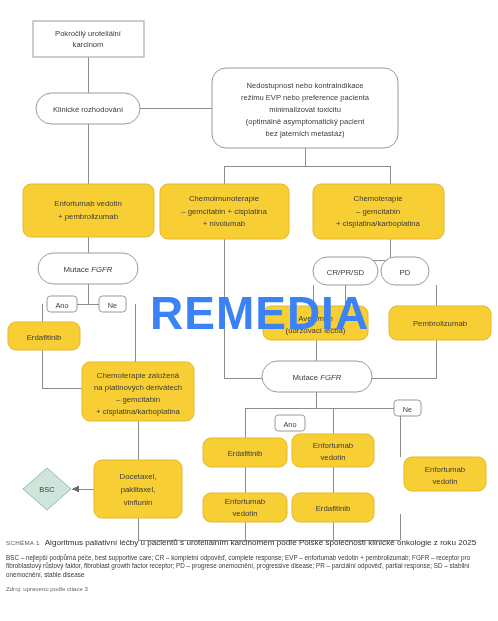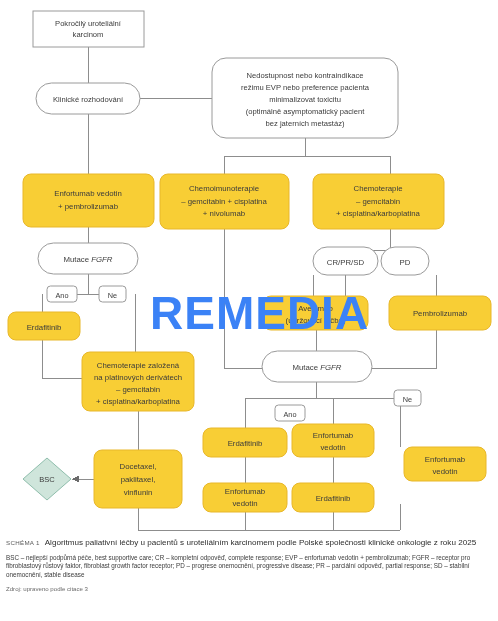--- a/index.html
+++ b/index.html
@@ -11,21 +11,21 @@
     width: 498px;
     height: 621px;
     font-family: "Liberation Sans", sans-serif;
     color: #3b3b3b;
     position: relative;
     overflow: hidden;
   }
   #chart-area {
     position: absolute;
     left: 0;
-    top: 0;
+    top: 10px;
     width: 498px;
     height: 535px;
   }
   #chart-area svg {
     display: block;
   }
   .wm {
     position: absolute;
     left: 150px;
     top: 286px;

